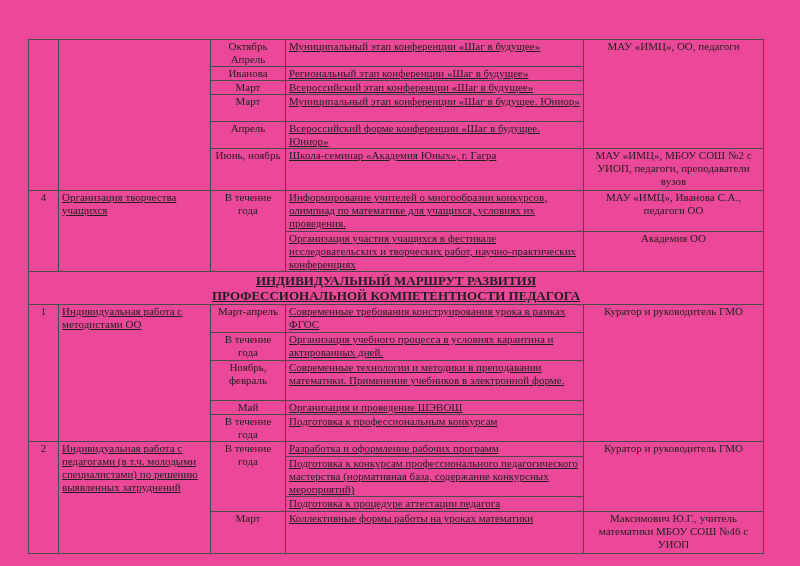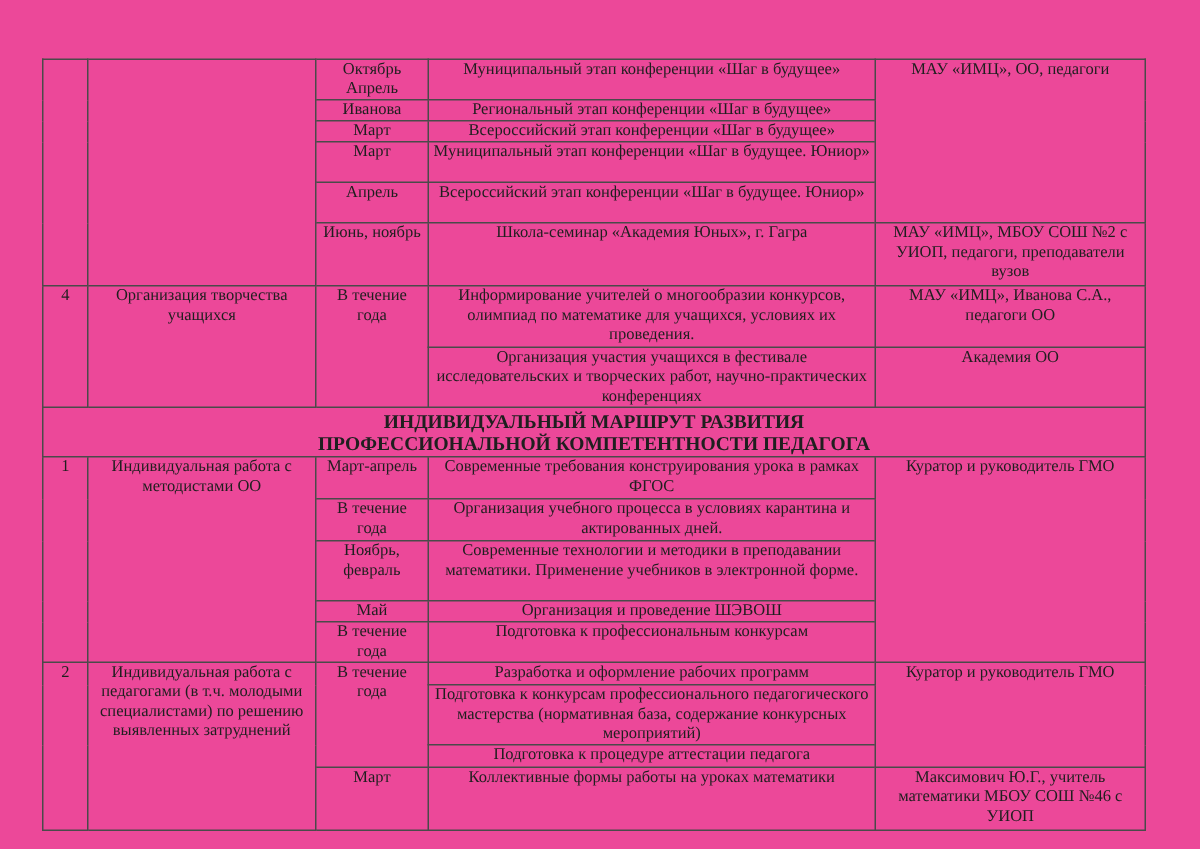--- a/index.html
+++ b/index.html
@@ -25,27 +25,28 @@
   td {
     border: 1px solid #4a4a4a;
     vertical-align: top;
     font-size: 11px;
     line-height: 13px;
     padding: 0 3px;
     overflow: hidden;
     word-wrap: break-word;
   }
   td.c { text-align: center; }
-  td.l { text-align: center; }
+  td.l { text-align: left; text-decoration: underline; }
   td.section-hdr {
     text-align: center;
     font-weight: bold;
     font-size: 13px;
     line-height: 15px;
     padding: 1px 0;
+    text-decoration: underline;
   }
 </style>
 </head>
 <body>
 
 <div class="page">
   <table class="plan">
     <colgroup>
       <col style="width:30px">
       <col style="width:152px">
@@ -69,21 +70,21 @@
     <tr style="height:14px">
       <td class="c">Март</td>
       <td class="l">Всероссийский этап конференции «Шаг в будущее»</td>
     </tr>
     <tr style="height:27px">
       <td class="c">Март</td>
       <td class="l">Муниципальный этап конференции «Шаг в будущее. Юниор»</td>
     </tr>
     <tr style="height:27px">
       <td class="c">Апрель</td>
-      <td class="l">Всероссийский этап конференции «Шаг в будущее. Юниор»</td>
+      <td class="l">Всероссийский форме конференции «Шаг в будущее. Юниор»</td>
     </tr>
     <tr style="height:42px">
       <td class="c">Июнь, ноябрь</td>
       <td class="l">Школа-семинар «Академия Юных», г. Гагра</td>
       <td class="c">МАУ «ИМЦ», МБОУ СОШ №2 с УИОП, педагоги, преподаватели вузов</td>
     </tr>
 
     <tr style="height:41px">
       <td class="c" rowspan="2">4</td>
       <td class="l" rowspan="2">Организация творчества учащихся</td>

